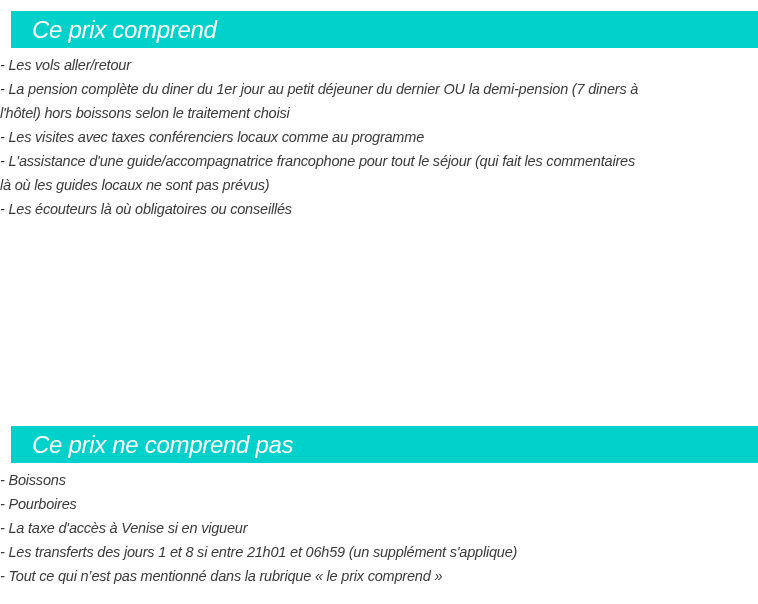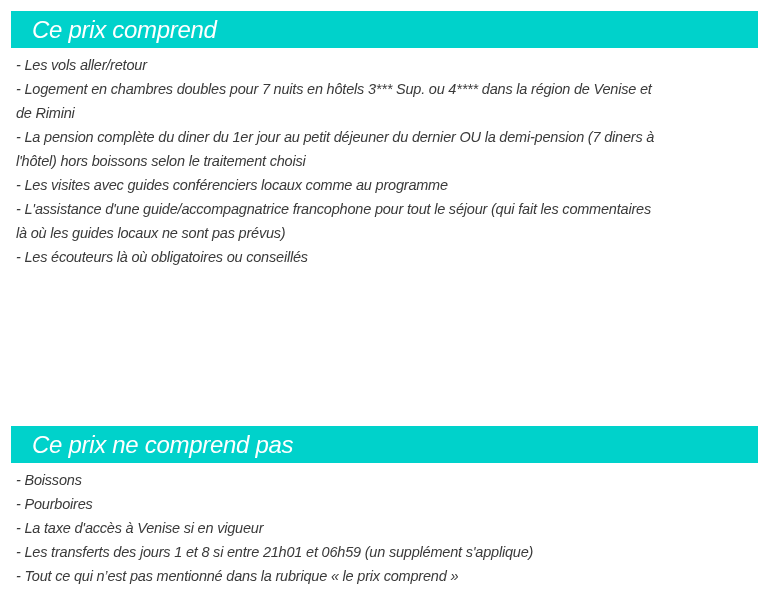--- a/index.html
+++ b/index.html
@@ -27,21 +27,21 @@
       font-size: 24px;
       line-height: 37px;
       font-weight: normal;
       margin: 11px;
       letter-spacing: -0.3px;
     }
     #header-includes { top: 0; }
     #header-excludes { top: 415px; }
     .item-list {
       position: absolute;
-      left: 16px;
+      left: 0;
       width: 645px;
       margin: 0;
       padding: 0;
       list-style: none;
       color: #3a3a3a;
       font-style: italic;
       font-size: 14.5px;
       line-height: 24px;
       letter-spacing: -0.2px;
     }
@@ -52,23 +52,22 @@
       padding: 0;
     }
   </style>
 </head>
 <body>
 
 <h2 id="header-includes" class="section-header">Ce prix comprend</h2>
 
 <ul id="list-includes" class="item-list">
   <li>- Les vols aller/retour</li>
-  <li>- Logement en chambres doubles pour 7 nuits en hôtels 3*** Sup. ou 4**** dans la région de Venise et de Rimini</li>
   <li>- La pension complète du diner du 1er jour au petit déjeuner du dernier OU la demi-pension (7 diners à l'hôtel) hors boissons selon le traitement choisi</li>
-  <li>- Les visites avec guides conférenciers locaux comme au programme</li>
+  <li>- Les visites avec taxes conférenciers locaux comme au programme</li>
   <li>- L'assistance d'une guide/accompagnatrice francophone pour tout le séjour (qui fait les commentaires là où les guides locaux ne sont pas prévus)</li>
   <li>- Les écouteurs là où obligatoires ou conseillés</li>
 </ul>
 
 <h2 id="header-excludes" class="section-header">Ce prix ne comprend pas</h2>
 
 <ul id="list-excludes" class="item-list">
   <li>- Boissons</li>
   <li>- Pourboires</li>
   <li>- La taxe d'accès à Venise si en vigueur</li>

